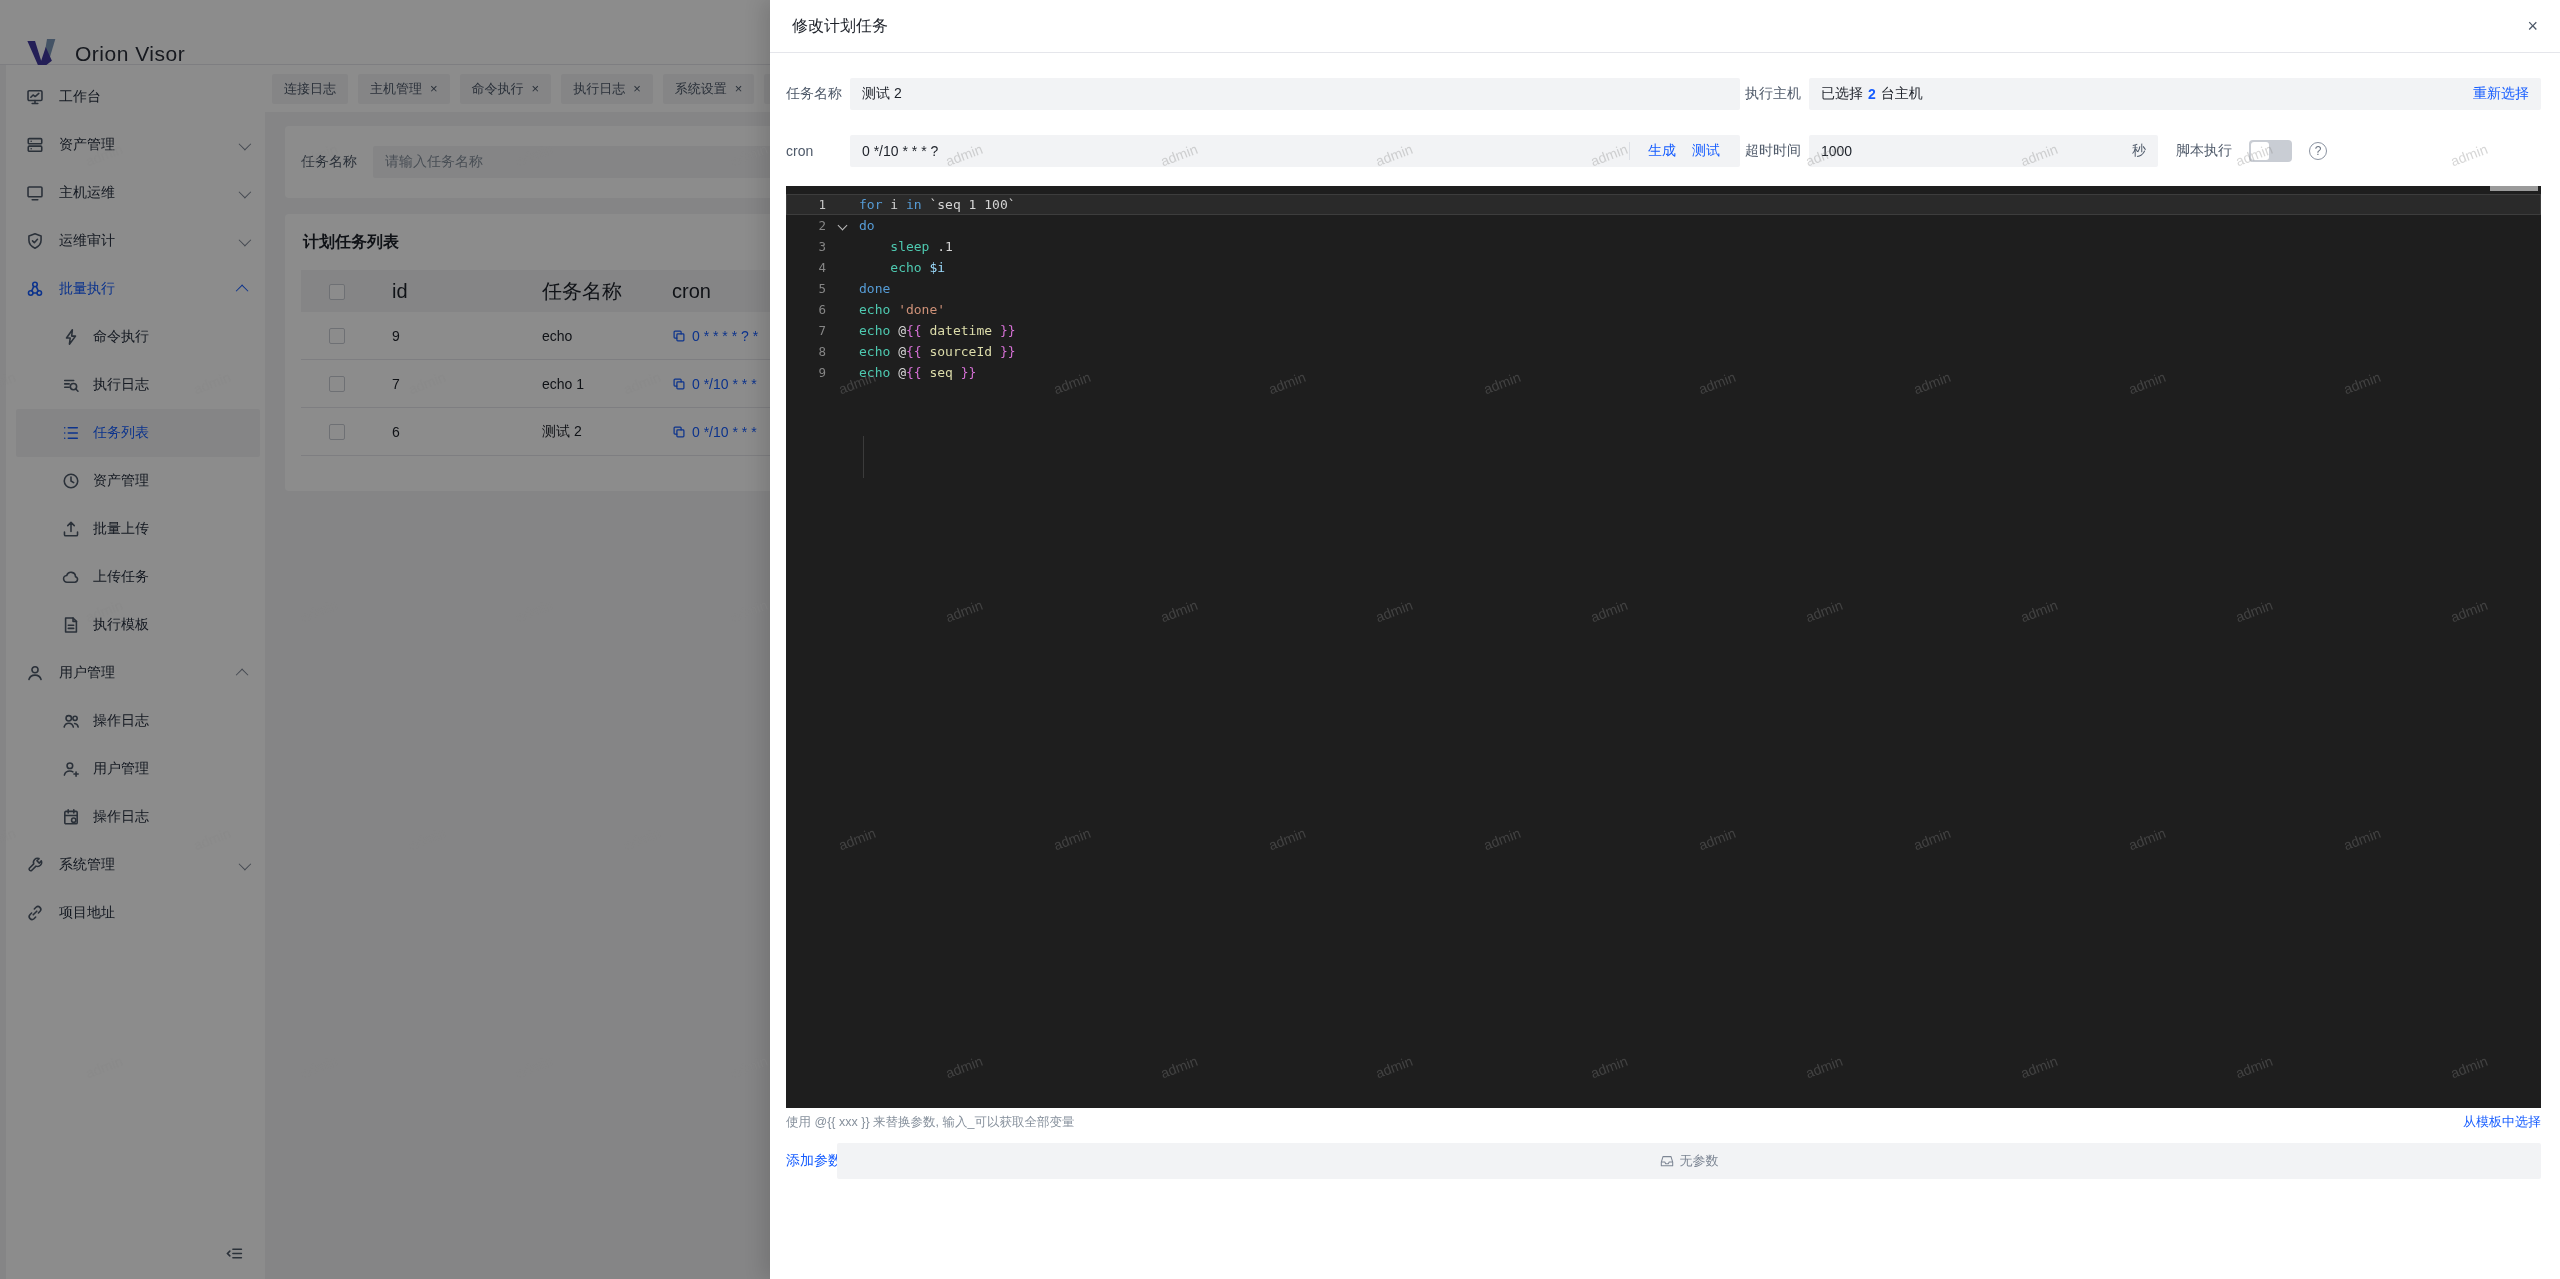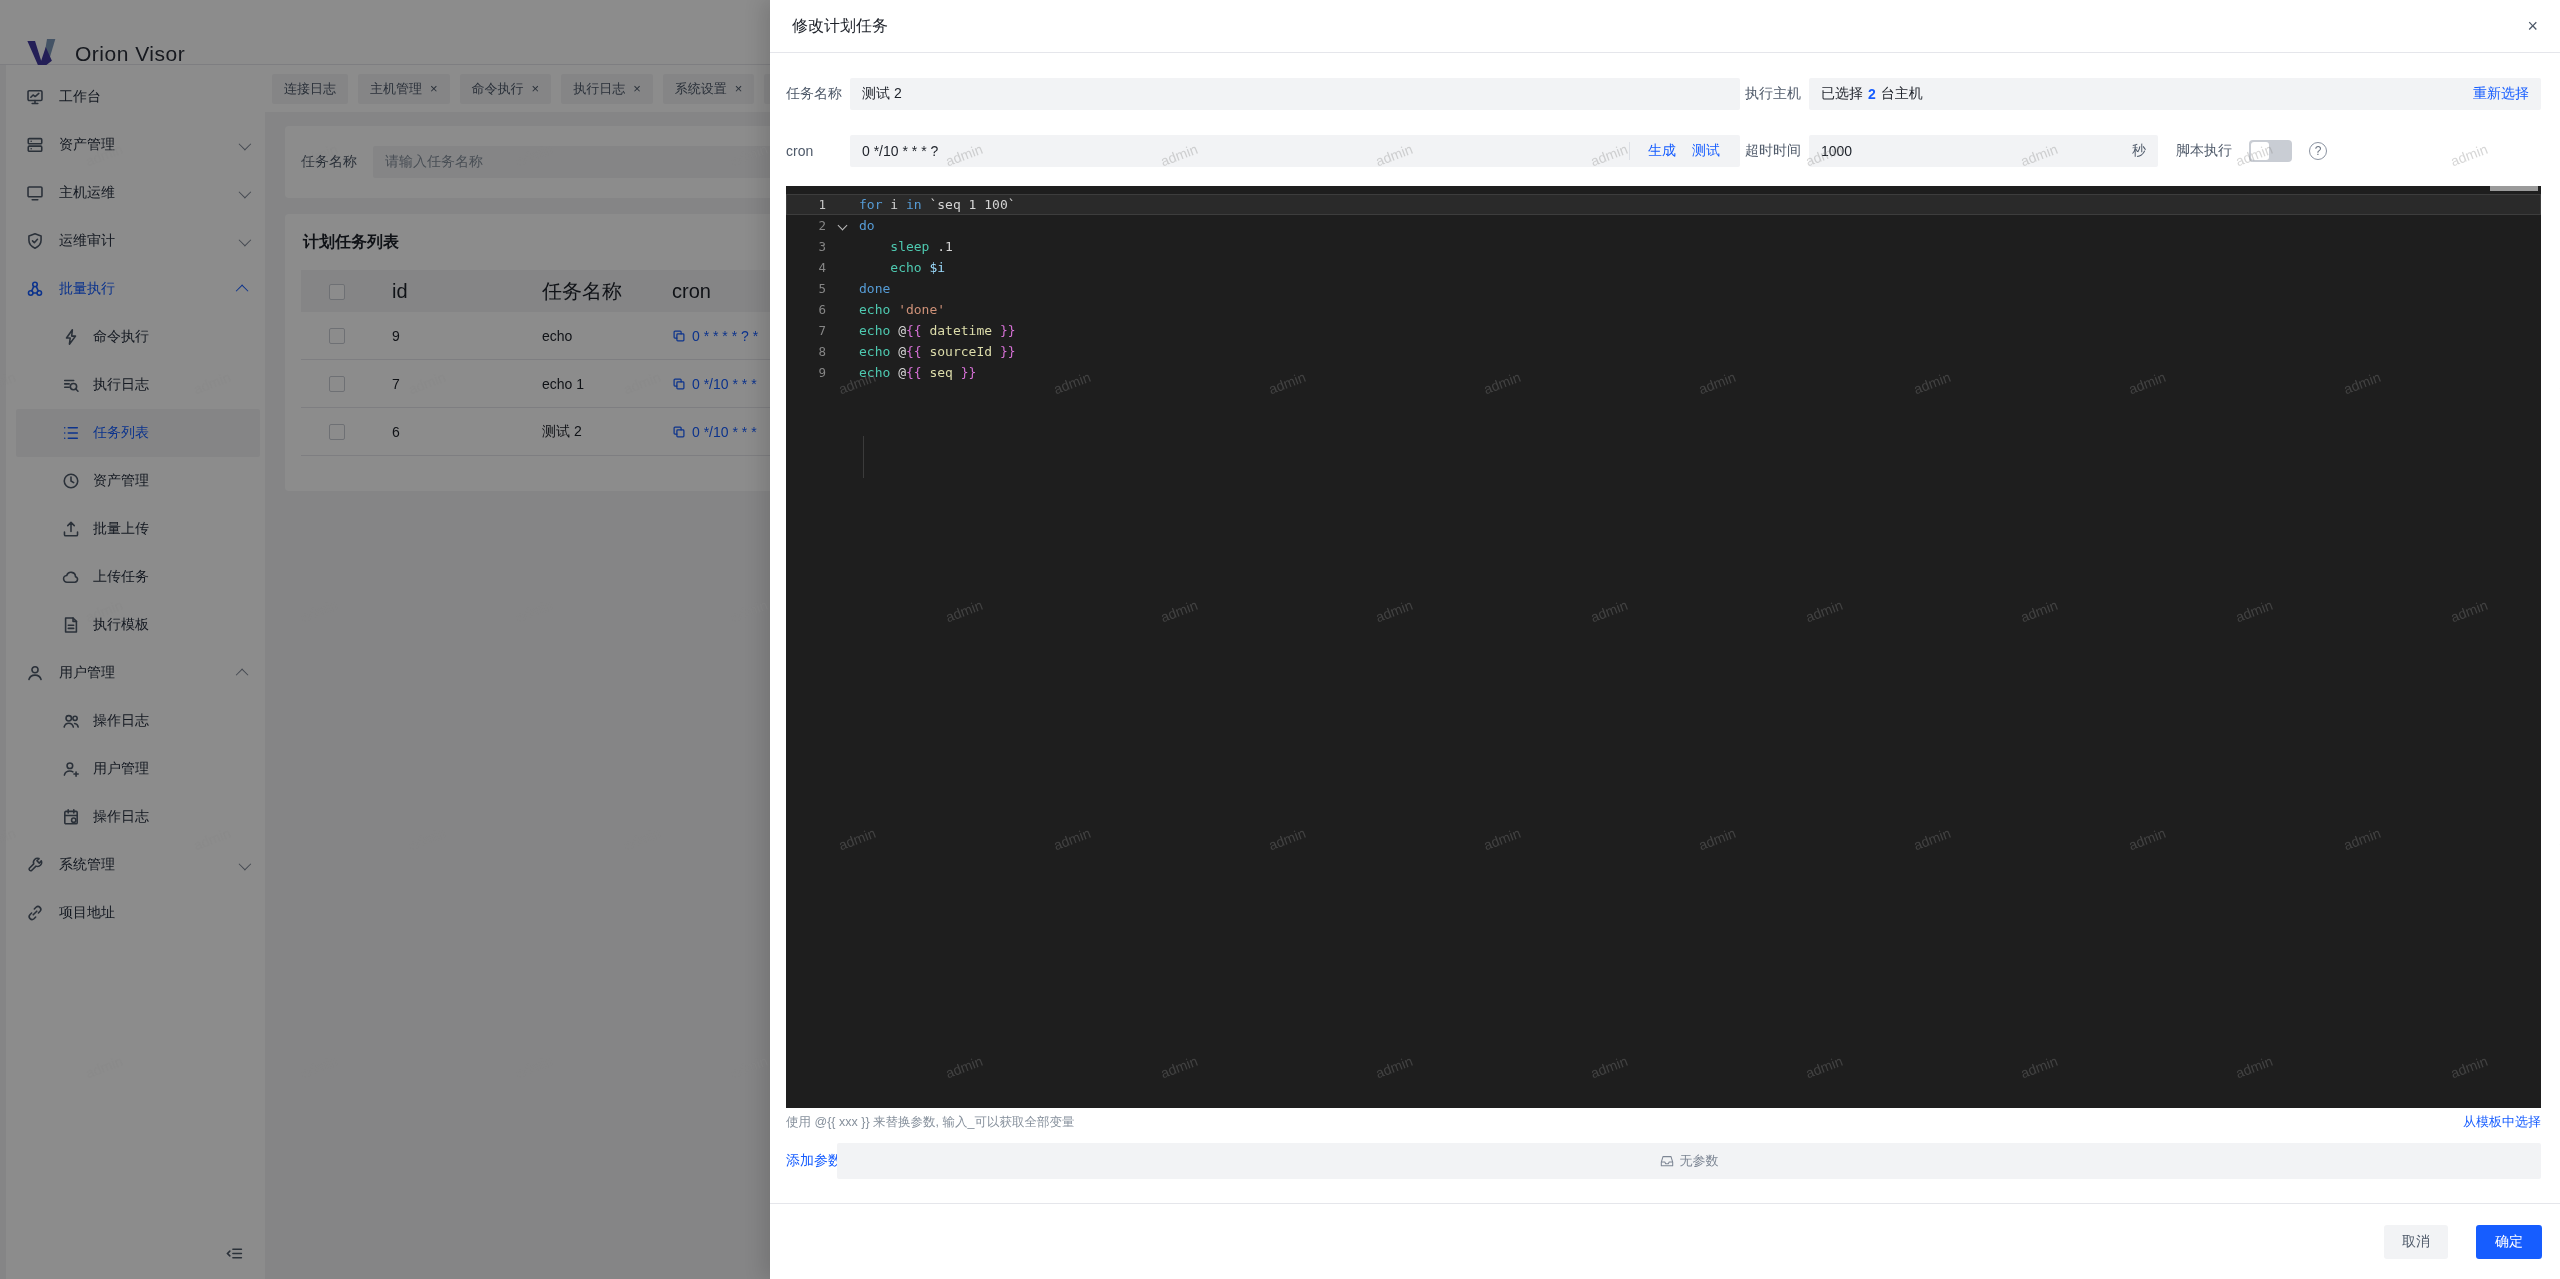--- a/index.html
+++ b/index.html
@@ -501,24 +501,20 @@
 
     <span class="blue-link add-param">添加参数</span>
     <div class="param-bar">
       <svg viewBox="0 0 16 16" fill="none" stroke="currentColor" stroke-width="1.2" stroke-linejoin="round">
         <path d="M1.5 9.2 3.4 3h9.2l1.9 6.2v4.3h-13z"></path>
           <path d="M1.5 9.2h4l1 2h3l1-2h4"></path>
       </svg>
       <span>无参数</span>
     </div>
 
-    <div class="d-foot">
-      <div class="btn btn-cancel">取消</div>
-      <div class="btn btn-ok">确定</div>
-    </div>
   </section>
 
   <div class="wm-layer" id="wm">
       <span class="wm" style="left: 85px; top: 147px;">admin</span>
       <span class="wm" style="left: 300px; top: 147px;">admin</span>
       <span class="wm" style="left: 515px; top: 147px;">admin</span>
       <span class="wm" style="left: 730px; top: 147px;">admin</span>
       <span class="wm" style="left: 945px; top: 147px;">admin</span>
       <span class="wm" style="left: 1160px; top: 147px;">admin</span>
       <span class="wm" style="left: 1375px; top: 147px;">admin</span>

